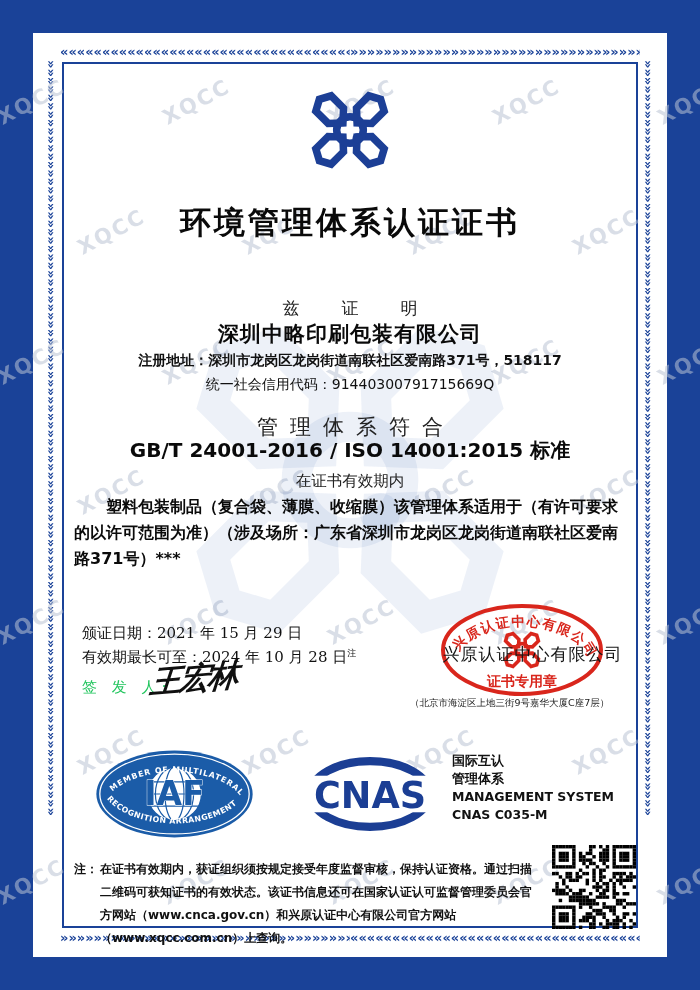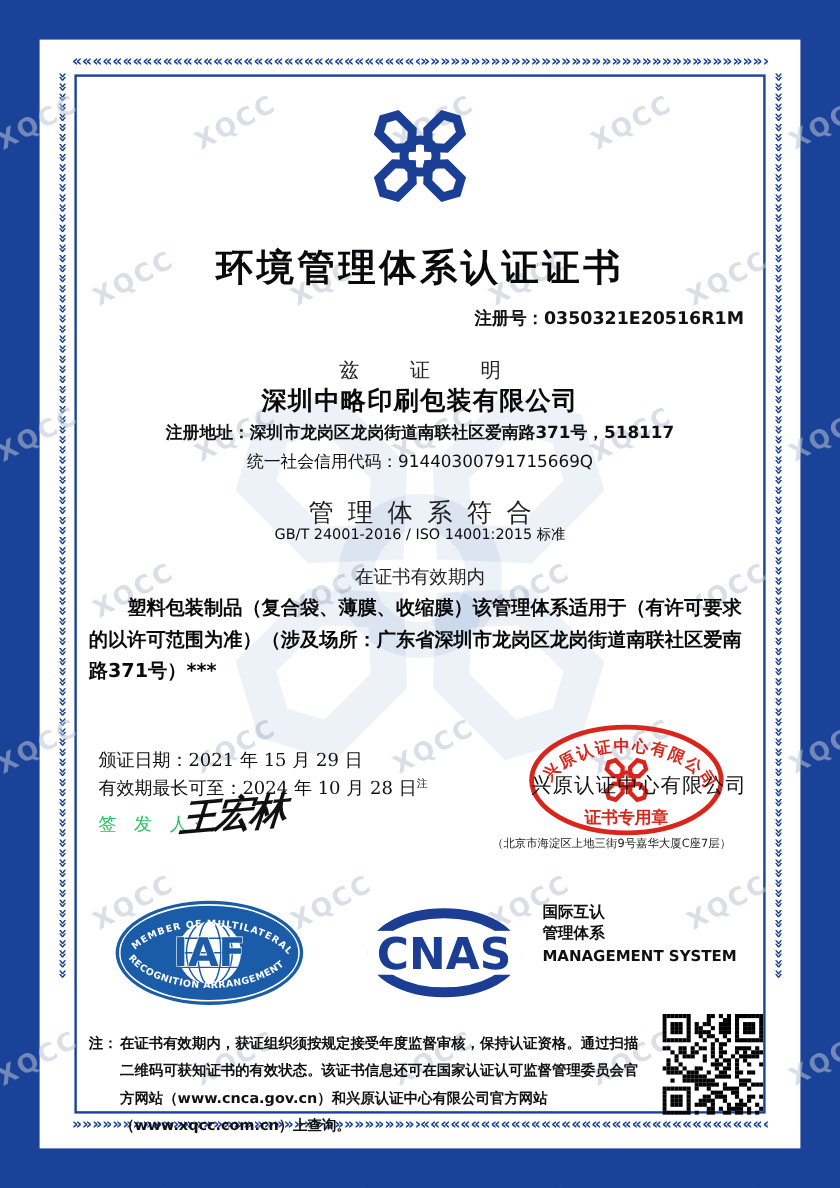--- a/index.html
+++ b/index.html
@@ -25,21 +25,21 @@
   .title{top:202px;font-size:31px;font-weight:bold;color:#0a0a0a;letter-spacing:3px;}
   .reg-line{top:256px;right:80px;font-size:14.5px;font-weight:bold;color:#111;}
   .serif{font-family:"DejaVu Serif","Liberation Serif",serif;}
   .certify{top:297px;font-size:17px;color:#222;}
   .sp-wide{letter-spacing:42px;margin-right:-42px;text-align:center;}
   .company{top:320px;font-size:21px;font-weight:bold;color:#0a0a0a;letter-spacing:1px;}
   .addr{top:352px;font-size:14px;font-weight:bold;color:#111;}
   .credit{top:376px;font-size:14px;font-weight:normal;color:#111;}
   .sysheading{top:413px;font-size:21px;color:#222;}
   .sp-mid{letter-spacing:12px;margin-right:-12px;}
-  .standard{top:437px;font-size:12px;font-weight:normal;color:#0a0a0a;}
+  .standard{top:437px;font-size:20px;font-weight:bold;color:#0a0a0a;}
   .scopeheading{top:471px;font-size:15.5px;color:#222;}
   .scope{top:494px;left:74px;width:554px;font-size:16px;font-weight:bold;color:#0a0a0a;
          line-height:26px;text-indent:2em;text-align:left;}
   .dateline{left:82px;font-size:15px;color:#111;}
   .d1{top:624px;} .d2{top:647px;}
   .supnote{font-size:9px;vertical-align:super;}
   .signer{top:678px;left:82px;font-size:15px;color:#22c55e;letter-spacing:5px;}
   .signature{top:658px;left:150px;font-size:31px;font-weight:bold;color:#101010;
              font-style:italic;transform:rotate(-5deg) skewX(-10deg);letter-spacing:-2px;}
   .stamp-box{left:438px;top:602px;width:168px;height:95px;}
@@ -141,23 +141,20 @@
   </svg>
 
   <div class="content">
 
     <svg class="abs logo-main" viewBox="0 0 120 120">
       <use href="#xflower"></use>
     </svg>
 
     <div class="abs center title">环境管理体系认证证书</div>
 
-    <div class="abs reg-line">
-      <span>注册号：</span><span>0350321E20516R1M</span>
-    </div>
 
     <div class="abs center certify serif">
       <span class="sp-wide">兹证明</span>
     </div>
     <div class="abs center company">深圳中略印刷包装有限公司</div>
     <div class="abs center addr">注册地址：深圳市龙岗区龙岗街道南联社区爱南路371号，518117</div>
     <div class="abs center credit">统一社会信用代码：91440300791715669Q</div>
 
     <div class="abs center sysheading serif">
       <span class="sp-mid">管理体系符合</span>
@@ -217,20 +214,21 @@
 
     <svg class="abs cnas-box" viewBox="0 0 140 92">
       <ellipse cx="70" cy="46" rx="65" ry="36" fill="none" stroke="#1b3e94" stroke-width="9"></ellipse>
       <rect x="0" y="26" width="140" height="40" fill="#ffffff"></rect>
       <text x="70" y="61" text-anchor="middle" font-size="40" font-weight="bold" fill="#1b3e94">CNAS</text>
     </svg>
     <div class="abs cnas-text">
       <div>国际互认</div>
       <div>管理体系</div>
       <div class="en">MANAGEMENT SYSTEM</div>
+      <div class="en">CNAS C035-M</div>
     </div>
 
     <div class="abs footnote">
       <span class="lbl">注：</span>
       <span class="txt">在证书有效期内，获证组织须按规定接受年度监督审核，保持认证资格。通过扫描二维码可获知证书的有效状态。该证书信息还可在国家认证认可监督管理委员会官方网站（www.cnca.gov.cn）和兴原认证中心有限公司官方网站（www.xqcc.com.cn）上查询。</span>
     </div>
 
     <svg class="abs qr-box" id="qrSvg" viewBox="0 0 25 25">
         <rect x="11" y="0" width="1.02" height="1.02" fill="#000"></rect>
         <rect x="12" y="0" width="1.02" height="1.02" fill="#000"></rect>

